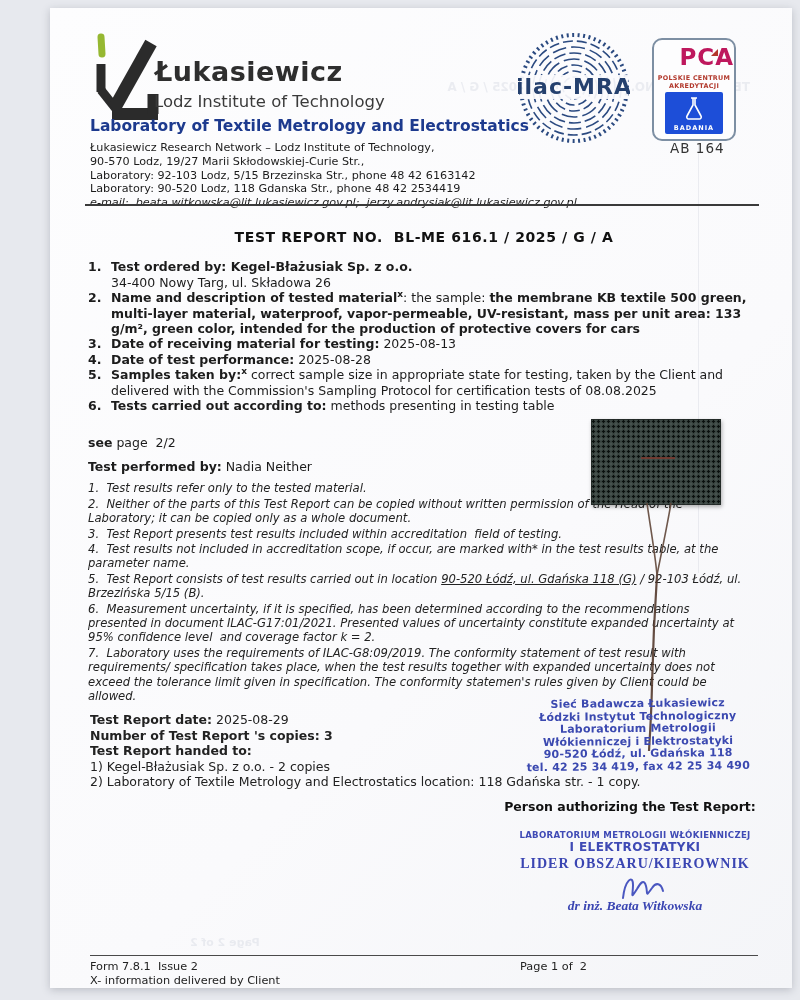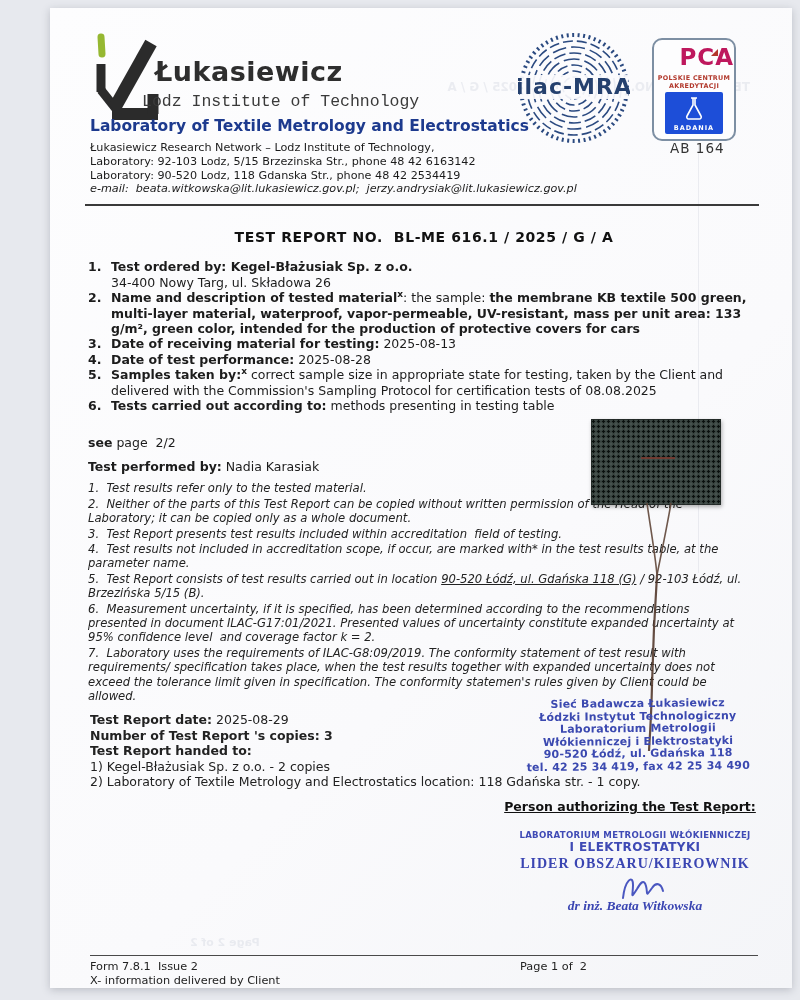--- a/index.html
+++ b/index.html
@@ -6,21 +6,21 @@
   body{width:800px;height:1000px;background:#e7e9ee;position:relative;
        font-family:"DejaVu Sans","Liberation Sans",sans-serif;color:#222;}
   .page{position:absolute;left:50px;top:8px;width:742px;height:980px;
         background:linear-gradient(135deg,#fdfdfe 0%,#fafafc 60%,#f4f5f8 100%);
         box-shadow:0 2px 8px rgba(60,65,80,.25);}
   .abs{position:absolute;}
   .prewrap{white-space:pre-wrap;}
 
   
   .brand-name{left:105px;top:48px;font-size:27px;font-weight:700;color:#2e2e2e;letter-spacing:.5px;}
-  .brand-sub{left:92px;top:84px;font-size:16.5px;color:#3a3a3a;font-family:Liberation Mono, monospace;}
+  .brand-sub{left:104px;top:84px;font-size:16.5px;color:#3a3a3a;}
   .lab-title{left:40px;top:109px;font-size:15.5px;font-weight:700;color:#1d3a8e;}
   .addr{left:40px;top:133px;font-size:11.2px;line-height:13.8px;color:#1b1b1b;}
   .addr .email{font-style:italic;}
   .rule{left:35px;top:196px;width:674px;height:2px;background:#3a3a3a;}
 
   
   .ilac{left:468px;top:24px;}
   .pca{left:602px;top:30px;width:80px;height:99px;border:2px solid #7d8fa3;border-radius:10px;background:#fdfdfe;}
   .pca-acronym{width:100%;text-align:right;top:4px;font-size:23px;font-weight:800;color:#be185d;letter-spacing:1px;}
   .pca-red{left:57px;top:9px;width:0;height:0;border-left:7px solid transparent;border-bottom:7px solid #b4372b;}
@@ -51,21 +51,21 @@
                      radial-gradient(circle, rgba(96,110,104,.5) 1px, transparent 1.45px);
     background-size:5px 5px,5px 5px;background-position:0 0,2.5px 2.5px;
     box-shadow:inset 0 0 0 1px rgba(18,24,22,.6), 1px 2px 4px rgba(0,0,0,.3);}
   .swatch-thread{left:50px;top:38px;width:34px;height:2px;background:#7a3b30;opacity:.85;}
   .threads{left:545px;top:487px;}
 
   
   .report-info{left:40px;top:704px;font-size:12.5px;line-height:15.6px;}
   .stamp1{left:443px;top:690px;width:290px;text-align:center;color:#3b49b0;
           font-size:11px;font-weight:600;line-height:12.6px;transform:rotate(-.6deg);letter-spacing:.2px;}
-  .person-auth{left:420px;top:791px;width:320px;text-align:center;font-weight:700;font-size:12.5px;color:#111;text-decoration:underline;}
+  .person-auth{left:420px;top:791px;width:320px;text-align:center;font-weight:700;font-size:12.5px;color:#111;}
   .stamp2{left:440px;top:822px;width:290px;text-align:center;color:#3f4ab5;}
   .stamp2 .l1{font-size:8.6px;font-weight:700;letter-spacing:.3px;}
   .stamp2 .l2{font-size:12px;font-weight:700;letter-spacing:.4px;}
   .stamp2 .l3{font-family:"Liberation Serif","DejaVu Serif",serif;font-size:14px;font-weight:700;letter-spacing:1px;margin-top:2px;color:#3a45b2;}
   .sig-name{font-family:"Liberation Serif","DejaVu Serif",serif;font-style:italic;font-weight:700;font-size:13.5px;color:#3a45b2;margin-top:-4px;}
 
   
   .footer-rule{left:40px;top:947px;width:668px;height:1px;background:#4a4a4a;}
   .footer-form{left:40px;top:952px;font-size:11.3px;color:#222;}
   .footer-page{left:470px;top:952px;font-size:11.3px;color:#222;}
@@ -124,20 +124,21 @@
         <path d="M10,3 h6 M12,3 v7 L6,21 a2,2 0 0 0 2,3 h10 a2,2 0 0 0 2,-3 L14,10 v-7" fill="none" stroke="#ffffff" stroke-width="1.6" stroke-linejoin="round"></path>
       </svg>
       <div class="pca-badania">BADANIA</div>
     </div>
   </div>
   <div class="abs ab164">AB 164</div>
 
   <div class="abs lab-title">Laboratory of Textile Metrology and Electrostatics</div>
   <div class="abs addr">
     <div>Łukasiewicz Research Network – Lodz Institute of Technology,</div>
+    <div>90-570 Lodz, 19/27 Marii Skłodowskiej-Curie Str.,</div>
     <div>Laboratory: 92-103 Lodz, 5/15 Brzezinska Str., phone 48 42 6163142</div>
     <div>Laboratory: 90-520  Lodz, 118 Gdanska Str., phone 48 42 2534419</div>
     <div class="email prewrap">e-mail:  beata.witkowska@lit.lukasiewicz.gov.pl;  jerzy.andrysiak@lit.lukasiewicz.gov.pl</div>
   </div>
   <div class="abs rule"></div>
 
   <div class="abs content">
     <div class="title prewrap">TEST REPORT NO.  BL-ME 616.1 / 2025 / G / A</div>
 
     <div class="items">
@@ -162,21 +163,21 @@
         <span class="num">5.</span>
         <div class="itxt"><b>Samples taken by:</b><sup class="mark">x</sup><span class="prewrap"> correct sample size in appropriate state for testing, taken by the Client and delivered with the Commission's Sampling Protocol for certification tests of 08.08.2025</span></div>
       </div>
       <div class="item">
         <span class="num">6.</span>
         <div class="itxt"><b>Tests carried out according to:</b><span class="prewrap"> methods presenting in testing table</span></div>
       </div>
     </div>
 
     <div class="see-line"><b>see</b><span class="prewrap"> page  2/2</span></div>
-    <div class="performed"><b>Test performed by:</b><span class="prewrap"> Nadia Karasiak</span></div>
+    <div class="performed"><b>Test performed by:</b><span class="prewrap"> Nadia Neither</span></div>
 
     <div class="notes">
       <p class="prewrap">1.  Test results refer only to the tested material.</p>
       <p class="prewrap">2.  Neither of the parts of this Test Report can be copied without written permission of the Head of the Laboratory; it can be copied only as a whole document.</p>
       <p class="prewrap">3.  Test Report presents test results included within accreditation  field of testing.</p>
       <p class="prewrap">4.  Test results not included in accreditation scope, if occur, are marked with* in the test results table, at the parameter name.</p>
       <p class="prewrap"><span>5.  Test Report consists of test results carried out in location </span><span class="uline">90-520 Łódź, ul. Gdańska 118 (G)</span><span> / 92-103 Łódź, ul. Brzezińska 5/15 (B).</span></p>
       <p class="prewrap">6.  Measurement uncertainty, if it is specified, has been determined according to the recommendations presented in document ILAC-G17:01/2021. Presented values of uncertainty constitute expanded uncertainty at 95% confidence level  and coverage factor k = 2.</p>
       <p class="prewrap">7.  Laboratory uses the requirements of ILAC-G8:09/2019. The conformity statement of test result with requirements/ specification takes place, when the test results together with expanded uncertainty does not exceed the tolerance limit given in specification. The conformity statemen's rules given by Client could be allowed.</p>
     </div>

